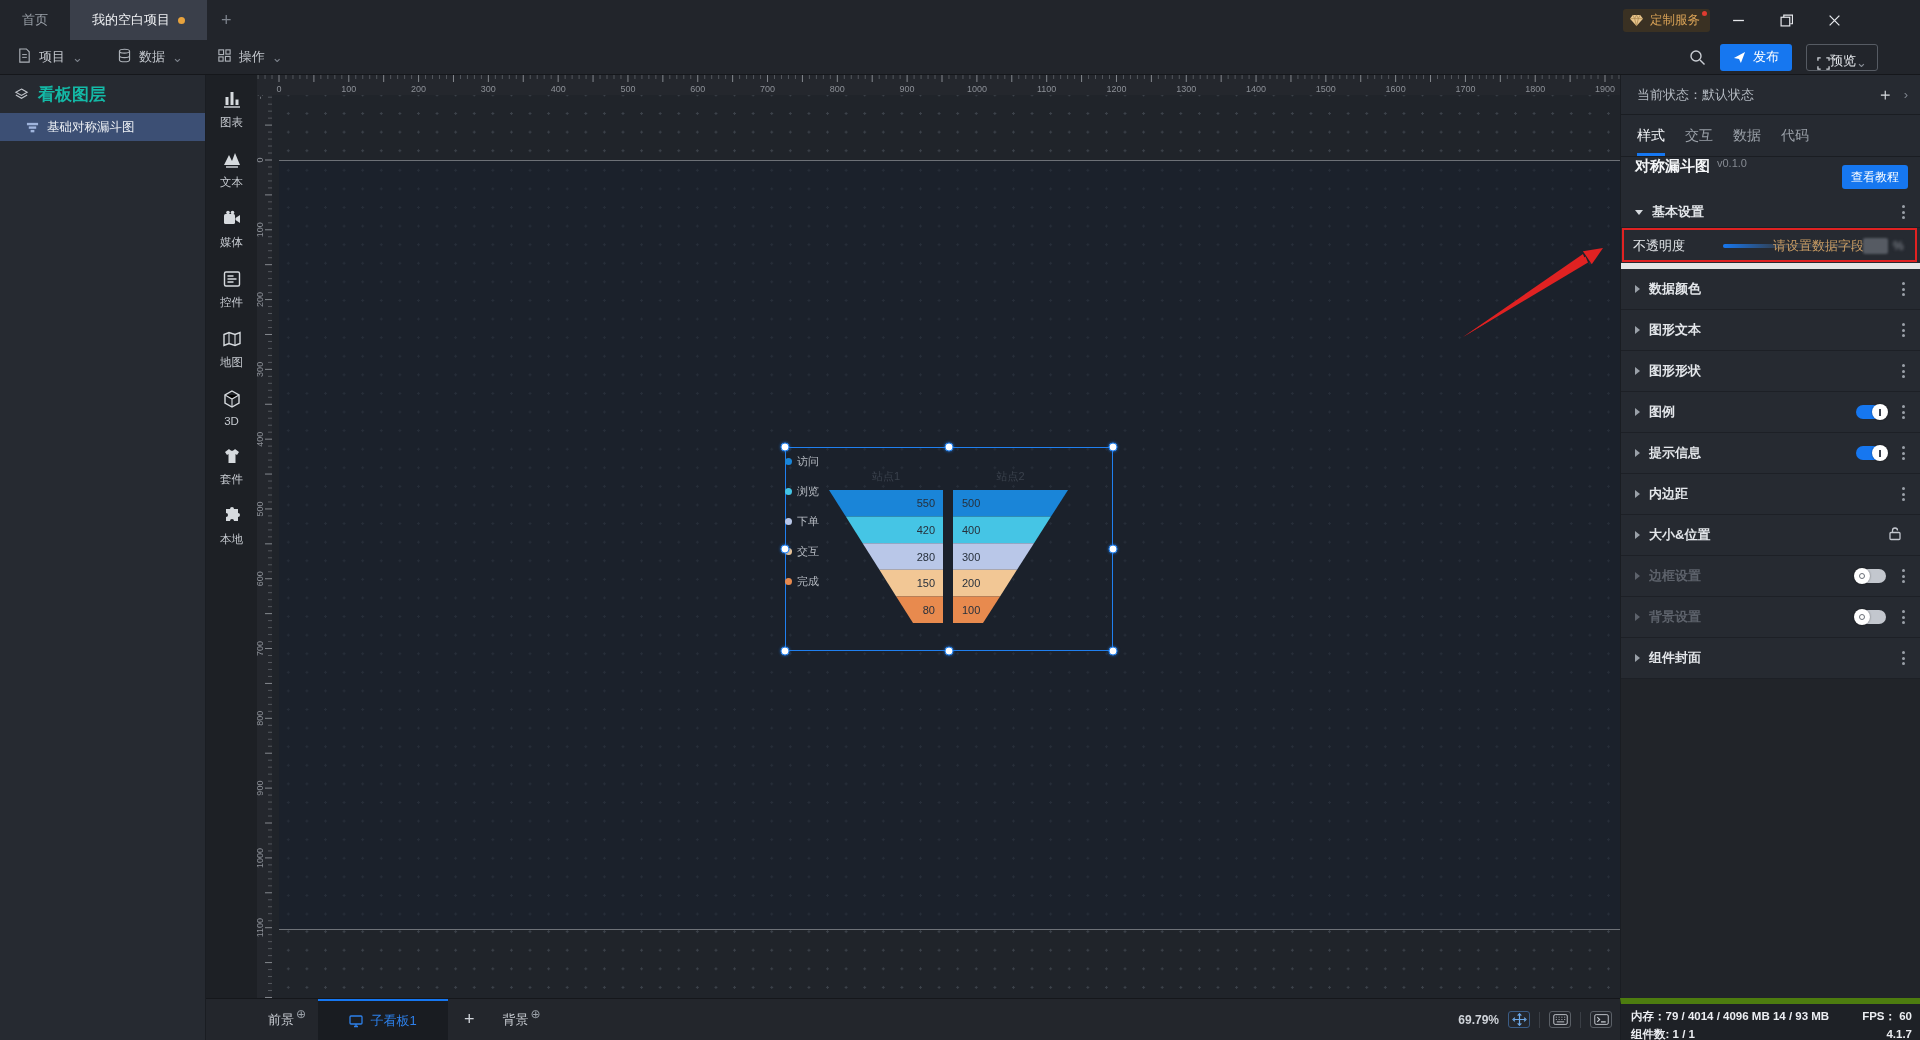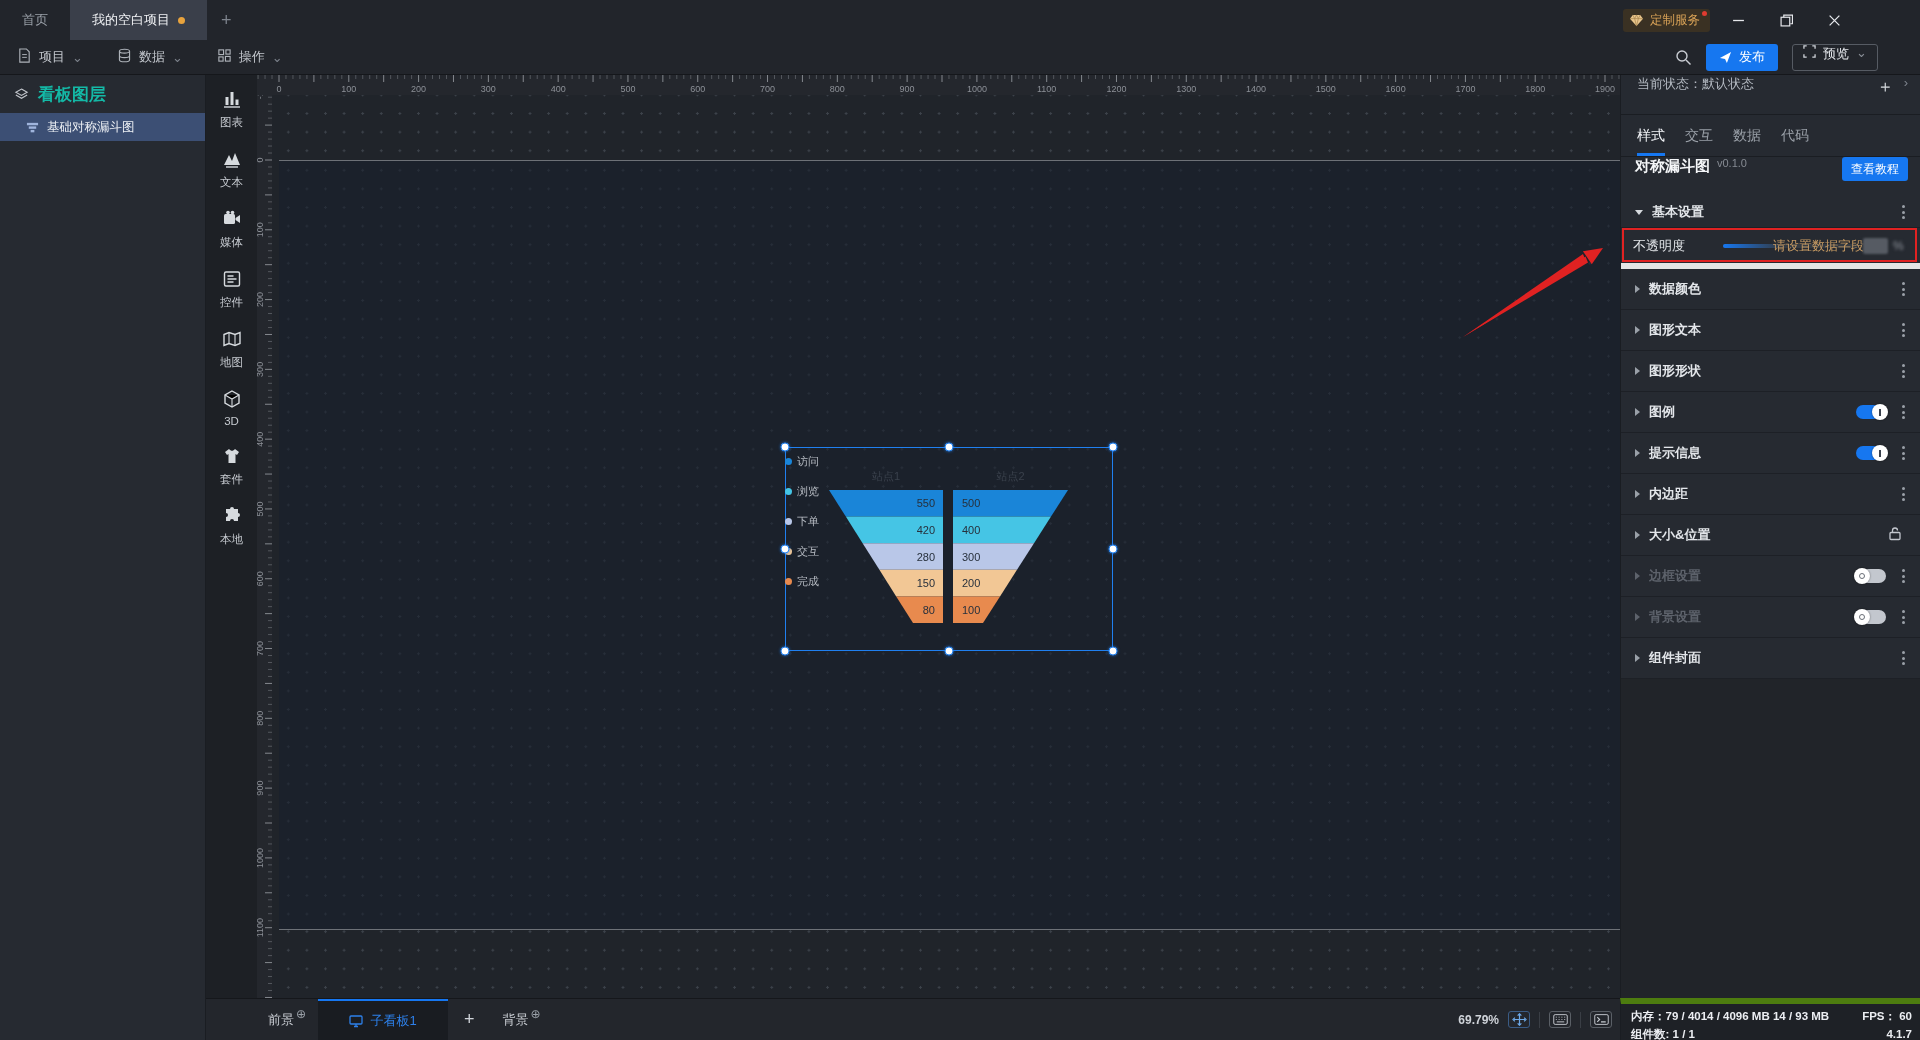--- a/index.html
+++ b/index.html
@@ -23,21 +23,21 @@
   
   .menubar { position:absolute; left:0; top:40px; width:1920px; height:35px; background:#22252b; border-bottom:1px solid #15171b; display:flex; align-items:center; }
   .menu-items { display:flex; align-items:center; height:100%; }
   .mitem { display:flex; align-items:center; gap:7px; padding:0 17px; height:100%; color:#c3c7cd; font-size:13px; }
   .mitem svg { width:15px; height:15px; color:#aeb3ba; }
   .mitem .chev { color:#7d838c; }
   .menu-right { margin-left:auto; display:flex; align-items:center; gap:14px; padding-right:42px; }
   .search-btn svg { width:17px; height:17px; color:#c9cdd3; display:block; }
   .btn-publish { display:flex; align-items:center; gap:7px; background:#1677f0; color:#fff; border:none; border-radius:3px; height:27px; padding:0 13px; font-size:13px;text-align:right; }
   .btn-publish svg { width:13px; height:13px; }
-  .btn-preview { display:flex; align-items:flex-start; gap:7px; background:transparent; color:#e3e6ea; border:1px solid #565b63; border-radius:3px; height:27px; padding:0 10px; font-size:13px; }
+  .btn-preview { display:flex; align-items:flex-end; gap:0; background:transparent; color:#e3e6ea; border:1px solid #565b63; border-radius:3px; height:27px; padding:0 10px; font-size:13px; }
   .btn-preview svg { width:13px; height:13px; color:#cfd3d9; }
   .btn-preview .chev { color:#8a8f97; }
 
   
   .left-panel { position:absolute; left:0; top:75px; width:206px; height:965px; background:#262a31; border-right:1px solid #1a1d22; }
   .lp-header { display:flex; align-items:center; gap:9px; height:38px; padding:0 14px; color:#14b8a6; font-weight:bold; font-size:17px; }
   .lp-header svg { width:15px; height:15px; color:#c3c7cd; }
   .lp-item { display:flex; align-items:center; gap:8px; height:28px; margin:0; padding:0 14px 0 26px; background:#3c4f74; color:#eef1f5; font-size:12.5px; }
   .lp-item svg { width:13px; height:13px; color:#9fb4dc; }
 
@@ -74,32 +74,32 @@
   .bb-tab svg { width:14px; height:14px; }
   .bb-add { display:flex; align-items:center; padding:0 16px; color:#d0d4da; font-size:18px; }
   .bb-right { margin-left:auto; display:flex; align-items:center; gap:9px; padding-right:8px; }
   .zoom-text { color:#cfd3d9; font-size:12px; font-weight:bold; }
   .bb-icon { width:22px; height:17px; display:flex; align-items:center; justify-content:center; border:1px solid #5a5f66; border-radius:3px; color:#c6cad0; }
   .bb-icon svg { width:15px; height:13px; }
   .bb-sep { width:1px; height:16px; background:#3a3e45; }
 
   
   .right-panel { position:absolute; left:1620px; top:75px; width:300px; height:923px; background:#262a31; border-left:1px solid #1a1d22; }
-  .state-row { display:flex; height:40px; padding:0 12px 0 16px; border-bottom:1px solid #1a1d22; color:#b4bac2; font-size:13px; }
+  .state-row { display:flex; align-items:center; height:40px; padding:0 12px 0 16px; border-bottom:1px solid #1a1d22; color:#b4bac2; font-size:13px; }
   .state-row .grow { flex:1; }
   .state-plus { color:#d6dade; font-size:17px; padding:0 10px; }
   .state-chev { color:#7d838c; font-size:13px; }
   .insp-tabs { display:flex; gap:20px; height:42px; padding:0 16px; border-bottom:1px solid #1a1d22; }
   .itab { position:relative; color:#9aa0a8; font-size:14px; height:100%; display:flex; align-items:center; }
   .itab.active { color:#f2f4f7; }
   .itab.active::after { content:""; position:absolute; left:0; right:0; bottom:0; height:3px; background:#1677f0; }
   .comp-row { display:flex; align-items:flex-start; height:40px; padding:0 12px 0 14px; }
   .comp-title { color:#f4f6f8; font-size:15px; font-weight:bold; }
   .comp-ver { color:#868b93; font-size:11px; margin-left:7px; }
-  .btn-tutorial { margin-left:auto; background:#1677f0; color:#fff; border:none; border-radius:3px; height:24px; padding:0 9px; font-size:12px; }
+  .btn-tutorial { margin-left:auto; background:#1677f0; color:#fff; border:none; border-radius:3px; height:24px; padding:0 9px; font-size:12px;margin-top:8px; }
   .irow { display:flex; align-items:center; height:41px; padding:0 8px 0 14px; border-bottom:1px solid #1d2026; }
   .irow .caret { width:0; height:0; border-left:5px solid #9aa0a8; border-top:4px solid transparent; border-bottom:4px solid transparent; margin-right:9px; }
   .irow.expanded .caret { border-left:4px solid transparent; border-right:4px solid transparent; border-top:5px solid #d6dade; border-bottom:none; }
   .irow .ilabel { color:#e3e6ea; font-size:13px; font-weight:bold; }
   .irow.disabled .ilabel { color:#5d626b; }
   .irow.disabled .caret { border-left-color:#5d626b; }
   .irow .grow { flex:1; }
   .dots-v { width:18px; display:flex; flex-direction:column; align-items:center; gap:2.5px; padding:2px 0; }
   .dots-v i { width:3px; height:3px; border-radius:50%; background:#9aa0a8; }
   .toggle { position:relative; width:30px; height:14px; border-radius:7px; margin:0 8px; }

